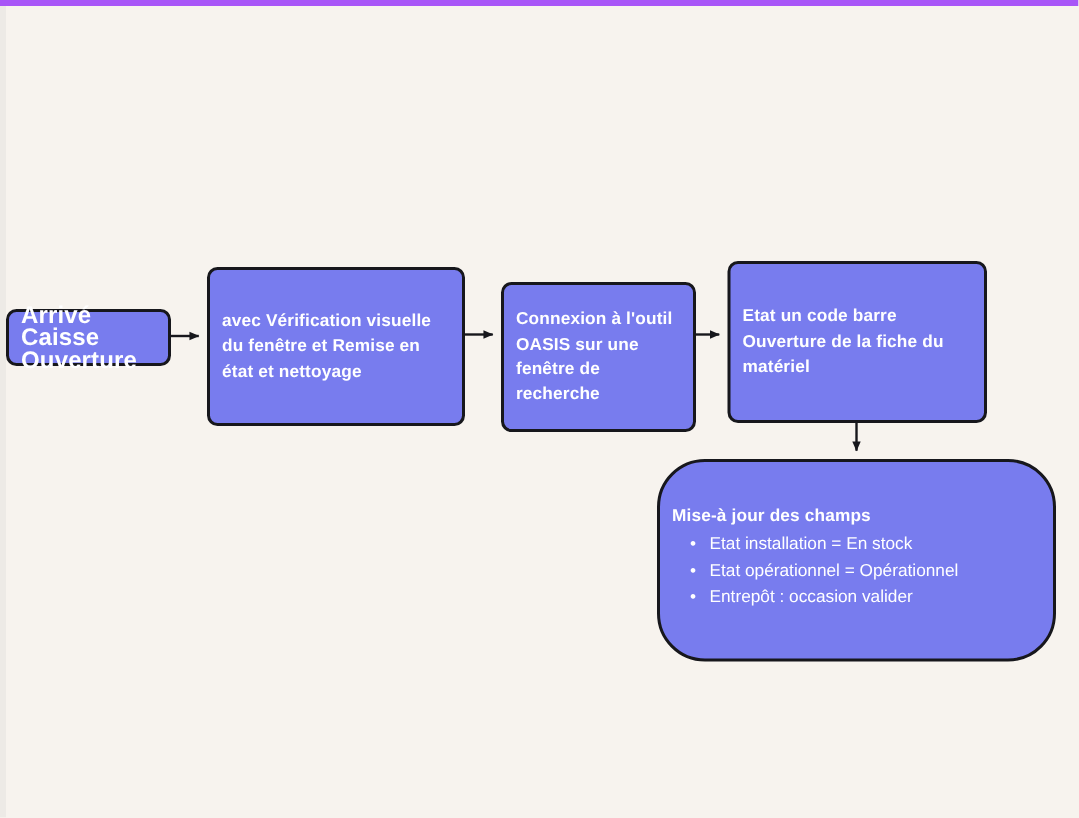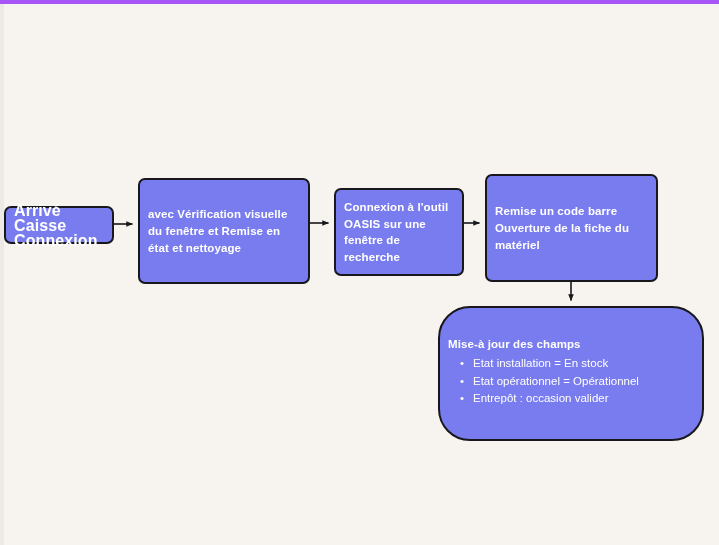--- a/index.html
+++ b/index.html
@@ -88,21 +88,21 @@
     top: 174px;
     width: 172px;
     height: 106px;
     font-size: 11.5px;
     line-height: 17px;
   }
   #node-connexion {
     left: 334px;
     top: 184px;
     width: 130px;
-    height: 88px;
+    height: 100px;
     font-size: 11.5px;
     line-height: 16.5px;
   }
   #node-flash {
     left: 485px;
     top: 170px;
     width: 173px;
     height: 108px;
     font-size: 11.5px;
     line-height: 17px;
@@ -159,21 +159,21 @@
       </defs>
       <line x1="114" y1="220" x2="132.5" y2="220" stroke="#17171c" stroke-width="1.6" marker-end="url(#arrowhead)"></line>
       <line x1="310" y1="219" x2="328.5" y2="219" stroke="#17171c" stroke-width="1.6" marker-end="url(#arrowhead)"></line>
       <line x1="464" y1="219" x2="479.5" y2="219" stroke="#17171c" stroke-width="1.6" marker-end="url(#arrowhead)"></line>
       <line x1="571" y1="278" x2="571" y2="296.5" stroke="#17171c" stroke-width="1.6" marker-end="url(#arrowhead)"></line>
     </svg>
 
     <div class="node" id="node-arrivee">
       <div class="node-inner">
         <span class="node-line">Arrivé Caisse</span>
-        <span class="node-line">Connexion</span>
+        <span class="node-line">Ouverture</span>
       </div>
     </div>
 
     <div class="node" id="node-inspections">
       <div class="node-inner">
         <span class="node-line">avec Vérification visuelle</span>
         <span class="node-line">du fenêtre et Remise en</span>
         <span class="node-line">état et nettoyage</span>
       </div>
     </div>
@@ -182,21 +182,21 @@
       <div class="node-inner">
         <span class="node-line">Connexion à l'outil</span>
         <span class="node-line">OASIS sur une</span>
         <span class="node-line">fenêtre de</span>
         <span class="node-line">recherche</span>
       </div>
     </div>
 
     <div class="node" id="node-flash">
       <div class="node-inner">
-        <span class="node-line">Remise un code barre</span>
+        <span class="node-line">Etat un code barre</span>
         <span class="node-line">Ouverture de la fiche du</span>
         <span class="node-line">matériel</span>
       </div>
     </div>
 
     <div class="node" id="node-maj">
       <div class="node-inner">
         <span class="node-line">Mise-à jour des champs</span>
         <ul class="bullet-list">
           <li>Etat installation = En stock</li>

